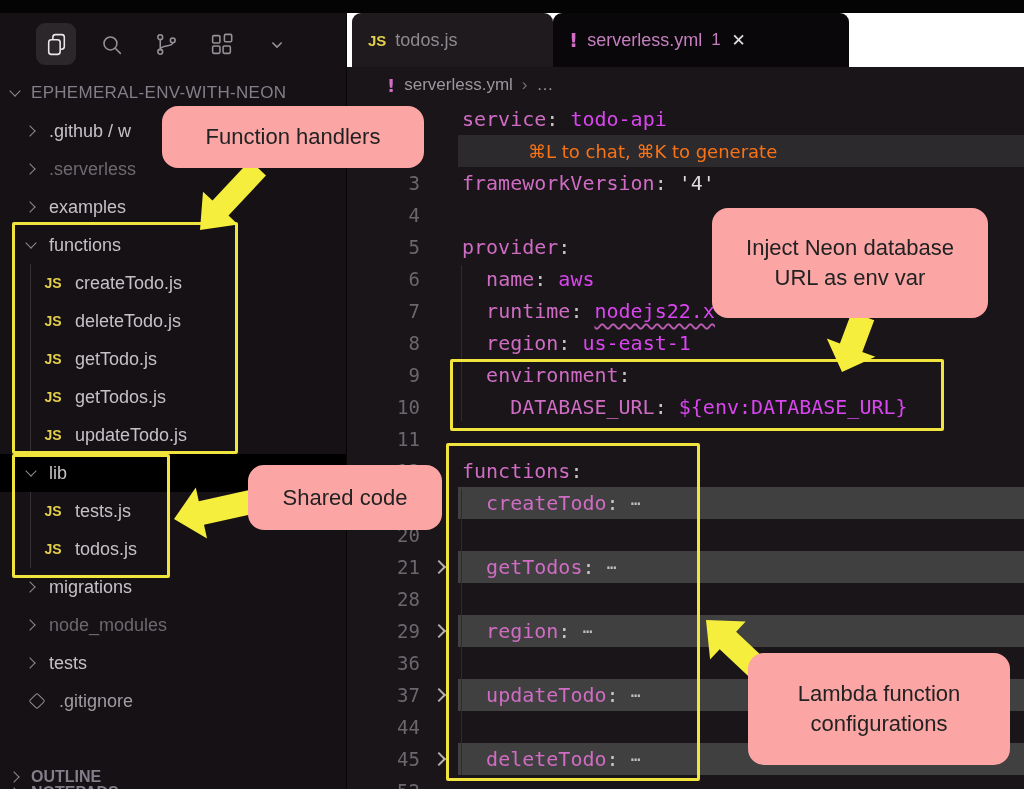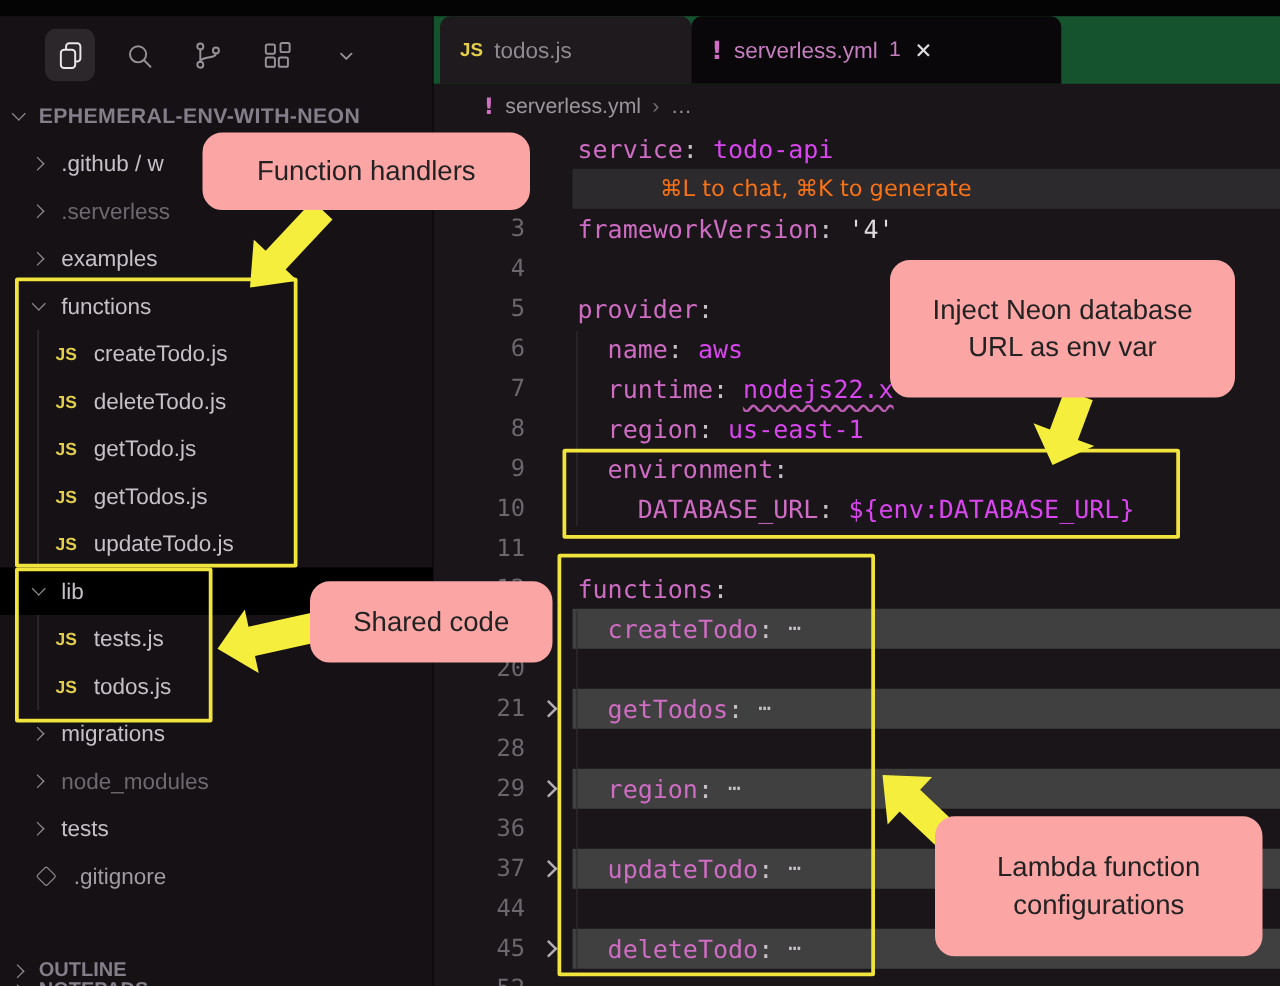--- a/index.html
+++ b/index.html
@@ -13,21 +13,21 @@
   .sidebar{position:absolute;left:0;top:13px;width:346px;height:776px;background:#151115;
            border-right:1px solid #070607;}
   .activitybar{position:absolute;left:0;top:0;width:346px;height:62px;display:flex;
                align-items:center;gap:15px;padding-left:36px;box-sizing:border-box;}
   .ab-item{width:40px;height:42px;display:flex;align-items:center;justify-content:center;
            border-radius:9px;color:#969196;}
   .ab-item.active{background:#2b272b;color:#eae6ea;}
   .ab-item svg{stroke:currentColor;fill:none;stroke-width:1.5;stroke-linecap:round;stroke-linejoin:round;}
 
   .root-row{position:absolute;left:0;top:61px;height:38px;display:flex;align-items:center;
-            padding-left:8px;gap:7px;font-weight:bold;font-size:17px;letter-spacing:.3px;color:#837e89;}
+            padding-left:8px;gap:7px;font-weight:normal;font-size:17px;letter-spacing:.3px;color:#837e89;}
   .tree{position:absolute;left:0;top:99px;width:346px;}
   .trow{height:38px;display:flex;align-items:center;padding-left:24px;gap:9px;
         font-size:18px;color:#c6c1c6;}
   .trow.child{padding-left:40px;}
   .trow.selected{background:#000000;}
   .trow.dim .flabel{color:#6e696e;}
   .trow.dim2 .flabel{color:#a19ca1;}
   .flabel{white-space:nowrap;}
   .chev{width:16px;height:16px;position:relative;flex:0 0 16px;}
   .chev.right::before{content:"";position:absolute;left:2px;top:4px;width:7px;height:7px;
@@ -38,21 +38,21 @@
   .ficon.js::before{content:"JS";color:#e3cf4a;font-weight:bold;font-size:14px;}
   .ficon.git::before{content:"";width:10px;height:10px;border:1.6px solid #8f8a8f;
        border-radius:2px;transform:rotate(45deg);}
   .sguide{position:absolute;left:30px;width:1px;background:#353036;}
   .tsection{position:absolute;left:0;width:346px;height:34px;display:flex;align-items:center;
             padding-left:8px;gap:7px;font-weight:bold;font-size:16px;color:#837e89;}
   .tsection .chev{flex:0 0 16px;}
 
   
   .editor{position:absolute;left:347px;top:13px;width:677px;height:776px;background:#191519;}
-  .tabbar{position:absolute;left:0;top:0;width:677px;height:54px;background:#14532d;}
+  .tabbar{position:absolute;left:0;top:0;width:677px;height:54px;background:#ffffff;}
   .tab{position:absolute;top:0;height:54px;display:flex;align-items:center;gap:9px;
        padding:0 16px;box-sizing:border-box;border-radius:9px 9px 0 0;}
   .tab.inactive{left:5px;width:201px;background:#1e1a1e;}
   .tab.active{left:206px;width:296px;background:#090709;}
   .jsb{color:#e3cf4a;font-weight:bold;font-size:15px;}
   .bang{color:#cf6ec4;font-weight:bold;font-size:20px;font-family:"DejaVu Sans",sans-serif;}
   .tlabel{font-size:18px;color:#8f8a8f;white-space:nowrap;}
   .tab.active .tlabel{color:#c67ec0;}
   .tbadge{color:#c67ec0;font-size:17px;}
   .tclose{color:#e0dce0;font-size:17px;margin-left:2px;}

